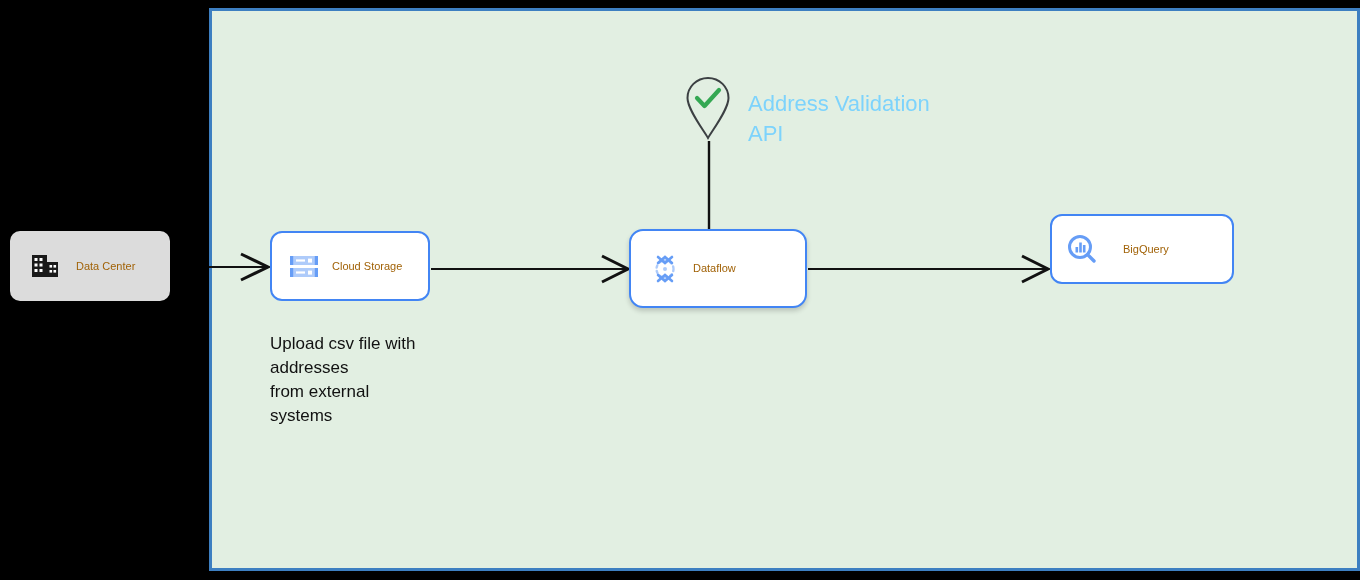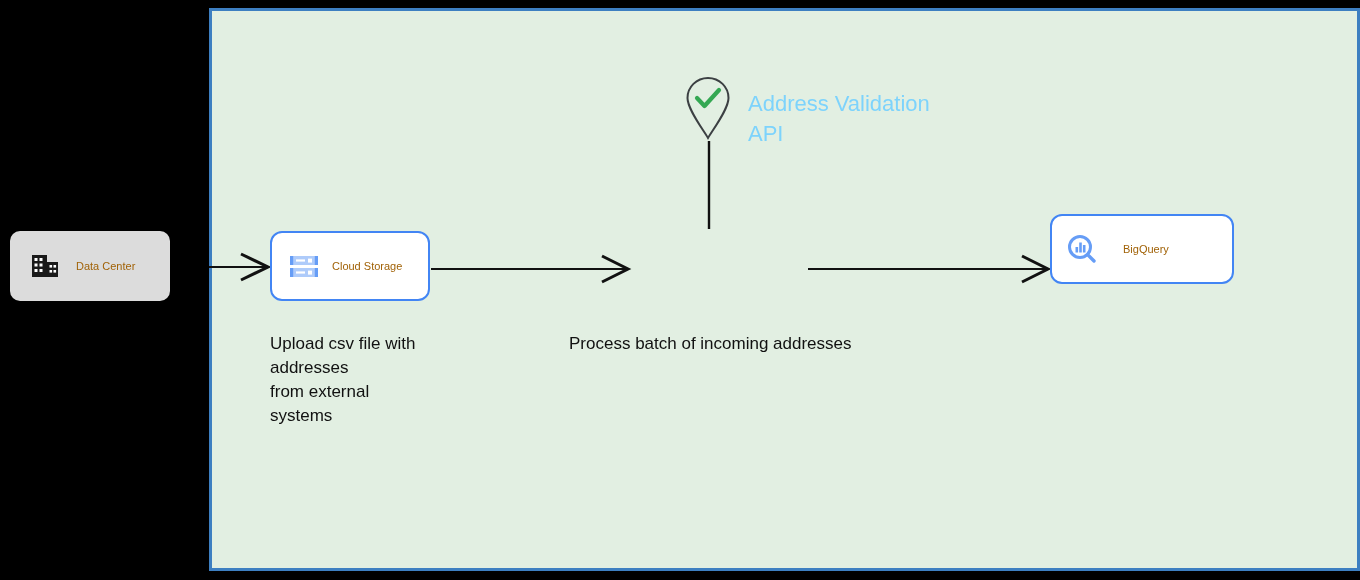--- a/index.html
+++ b/index.html
@@ -184,33 +184,47 @@
       <rect x="20" y="8.6" width="4" height="4" fill="#ffffff"></rect>
       <rect x="2" y="18" width="28" height="9" rx="1.2" fill="#aecbfa"></rect>
       <rect x="2" y="18" width="3.2" height="9" fill="#669df6"></rect>
       <rect x="26.8" y="18" width="3.2" height="9" fill="#669df6"></rect>
       <rect x="8" y="21.4" width="9" height="2.2" fill="#ffffff"></rect>
       <rect x="20" y="20.6" width="4" height="4" fill="#ffffff"></rect>
     </svg>
     <span class="node-label">Cloud Storage</span>
   </div>
 
+  <div class="node" id="node-dataflow">
+    <svg class="icon" width="32" height="32" viewBox="0 0 32 32" xmlns="http://www.w3.org/2000/svg">
+      <g fill="none" stroke="#aecbfa" stroke-width="2.4" stroke-linecap="round">
+        <circle cx="16" cy="16" r="8.5" stroke-dasharray="2.2 3.4"></circle>
+      </g>
+      <g stroke="#669df6" stroke-width="2.6" stroke-linecap="round" fill="none">
+        <path d="M9 4 L16 10 L23 4"></path>
+        <path d="M9 10 L16 4 L23 10"></path>
+        <path d="M9 28 L16 22 L23 28"></path>
+        <path d="M9 22 L16 28 L23 22"></path>
+      </g>
+      <circle cx="16" cy="16" r="2" fill="#aecbfa"></circle>
+    </svg>
+    <span class="node-label">Dataflow</span>
+  </div>
 
   <div class="node" id="node-bigquery">
     <svg class="icon" width="32" height="32" viewBox="0 0 32 32" xmlns="http://www.w3.org/2000/svg">
       <circle cx="14" cy="14" r="10.5" fill="none" stroke="#669df6" stroke-width="3"></circle>
       <g fill="#669df6">
         <rect x="9.5" y="14" width="2.6" height="5.5"></rect>
         <rect x="13.2" y="9.5" width="2.6" height="10"></rect>
         <rect x="16.9" y="12" width="2.6" height="7.5"></rect>
       </g>
       <line x1="21.6" y1="21.6" x2="28" y2="28" stroke="#669df6" stroke-width="3.4" stroke-linecap="round"></line>
     </svg>
     <span class="node-label">BigQuery</span>
   </div>
 
   <div class="caption" id="caption-storage">Upload csv file with
 addresses
 from external
 systems</div>
-  <div class="caption" id="caption-dataflow">Process batch of incoming addresses</div>
 
 </div>
 
 </body></html>

